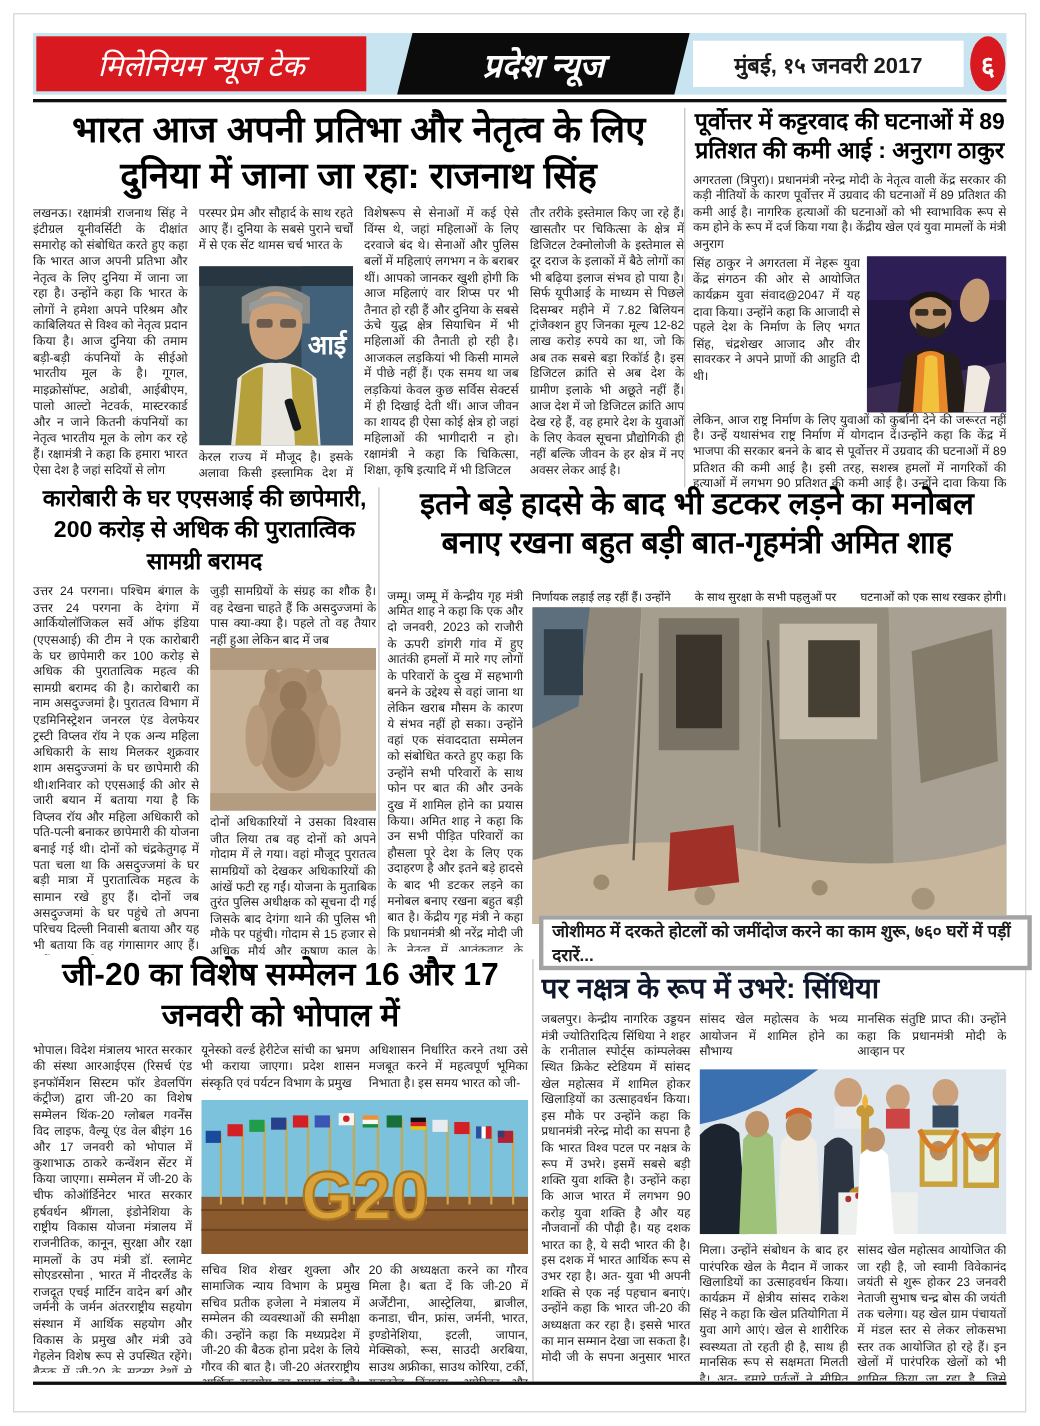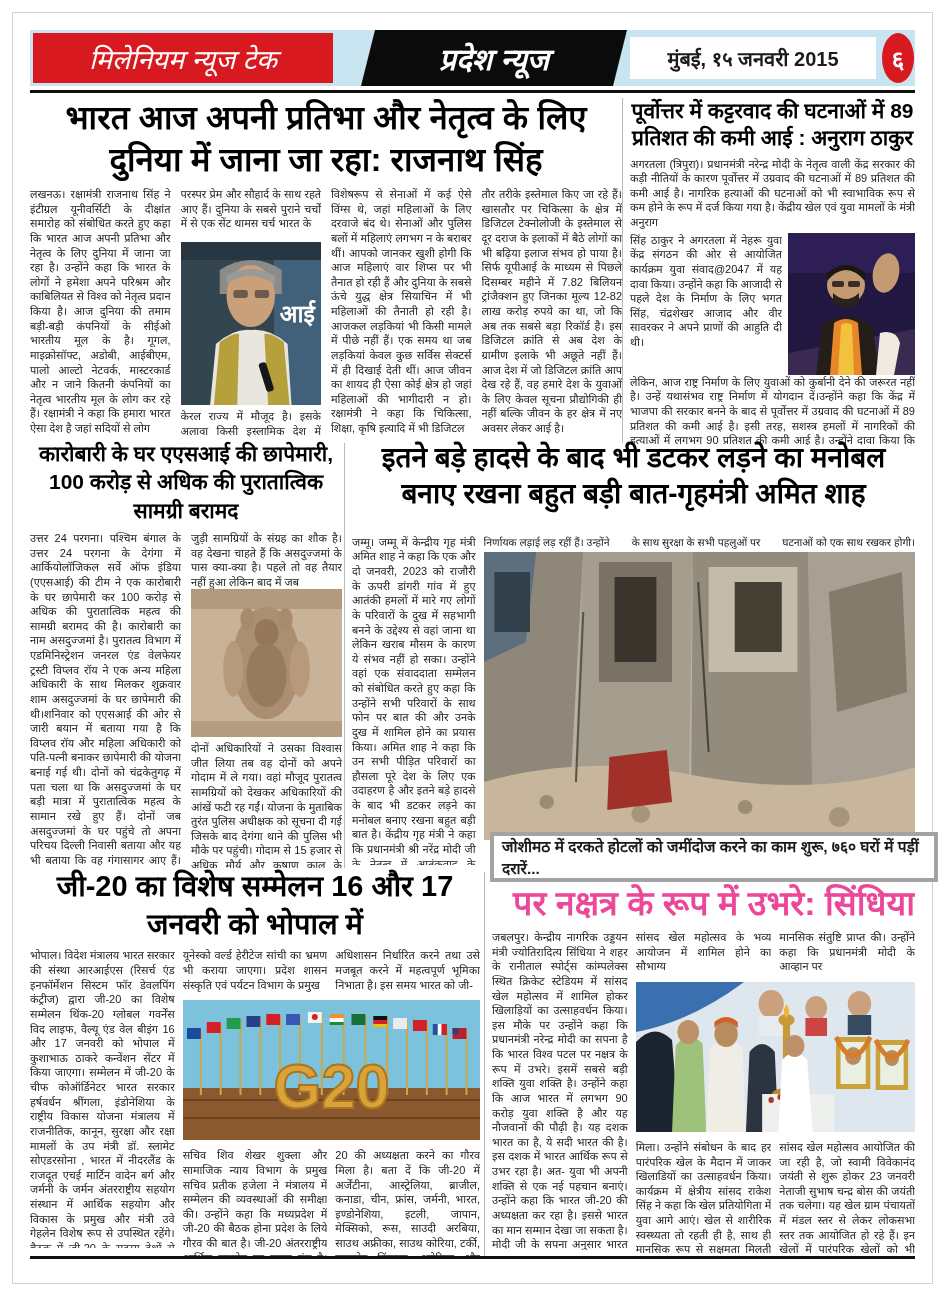--- a/index.html
+++ b/index.html
@@ -57,21 +57,21 @@
   .g20-grid .c1{grid-row:1/4;grid-column:1;overflow:hidden;height:300px;}
   .g20-grid .c2t{grid-row:1;grid-column:2;}
   .g20-grid .c3t{grid-row:1;grid-column:3;}
   .g20-grid .ph{grid-row:2;grid-column:2/4;}
   .g20-grid .c2b{grid-row:3;grid-column:2;overflow:hidden;}
   .g20-grid .c3b{grid-row:3;grid-column:3;overflow:hidden;}
 
   
   .scindia{position:absolute;left:492px;top:845px;width:423px;height:410px;overflow:hidden;}
   .scindia-h1{position:relative;z-index:1;font-weight:bold;color:#000;text-align:center;font-size:26px;height:34px;overflow:hidden;}
-  .scindia-h2{font-weight:bold;color:#ec4899;text-align:right;font-size:34px;margin-bottom:5px;}
+  .scindia-h2{font-weight:bold;color:#0f172a;text-align:left;font-size:26px;margin-bottom:5px;}
   .sc-grid{display:grid;grid-template-columns:1fr 1fr 1fr;gap:8px;}
   .sc-grid .c1{grid-row:1/4;grid-column:1;overflow:hidden;height:320px;}
   .sc-grid .c2t{grid-row:1;grid-column:2;}
   .sc-grid .c3t{grid-row:1;grid-column:3;}
   .sc-grid .ph{grid-row:2;grid-column:2/4;}
   .sc-grid .c2b{grid-row:3;grid-column:2;overflow:hidden;}
   .sc-grid .c3b{grid-row:3;grid-column:3;overflow:hidden;}
 </style>
 </head>
 <body>
@@ -79,21 +79,21 @@
 <div class="page">
   <div class="page-frame"></div>
 
   <div class="header-strip"></div>
   <div class="masthead-box">
     <span>मिलेनियम न्यूज टेक</span>
   </div>
   <div class="section-box">
     <div class="section-inner">प्रदेश न्यूज</div>
   </div>
-  <div class="date-box">मुंबई, १५ जनवरी 2015</div>
+  <div class="date-box">मुंबई, १५ जनवरी 2017</div>
   <div class="page-circle">६</div>
   <div class="header-rule"></div>
 
   <div class="headline rajnath-headline">भारत आज अपनी प्रतिभा और नेतृत्व के लिए दुनिया में जाना जा रहा: राजनाथ सिंह</div>
   <div class="rajnath-cols">
     <div class="col bodytext">लखनऊ। रक्षामंत्री राजनाथ सिंह ने  इंटीग्रल यूनीवर्सिटी के दीक्षांत समारोह को संबोधित करते हुए कहा कि भारत आज अपनी प्रतिभा और नेतृत्व के लिए दुनिया में जाना जा रहा है। उन्होंने कहा कि भारत के लोगों ने हमेशा अपने परिश्रम और काबिलियत से विश्व को नेतृत्व प्रदान किया है। आज दुनिया की तमाम बड़ी-बड़ी कंपनियों के सीईओ भारतीय मूल के है। गूगल, माइक्रोसॉफ्ट, अडोबी, आईबीएम, पालो आल्टो नेटवर्क, मास्टरकार्ड और न जाने कितनी कंपनियों का नेतृत्व भारतीय मूल के लोग कर रहे हैं। रक्षामंत्री ने कहा कि हमारा भारत ऐसा देश है जहां सदियों से लोग</div>
     <div class="col">
       <div class="bodytext" style="height:55px;">परस्पर प्रेम और सौहार्द के साथ रहते आए हैं। दुनिया के सबसे पुराने चर्चों में से एक सेंट थामस चर्च भारत के</div>
       <svg class="photo" width="100%" height="163" viewBox="0 0 145 163" preserveAspectRatio="none">
         <rect width="145" height="163" fill="#33464f"></rect>
@@ -135,21 +135,21 @@
         <path d="M28 142 L34 92 Q58 76 84 92 L92 142 Z" fill="#241d18"></path>
         <path d="M42 142 L46 90 Q58 82 70 90 L74 142 Z" fill="#e8872a"></path>
         <path d="M50 142 L53 92 Q58 88 64 92 L66 142 Z" fill="#f2c23c"></path>
         <path d="M92 100 Q108 96 112 110 L106 142 L88 142 Z" fill="#efe9df"></path>
       </svg>
     </div>
     <div class="bodytext">लेकिन, आज राष्ट्र निर्माण के लिए युवाओं को कुर्बानी देने की जरूरत नहीं है। उन्हें यथासंभव राष्ट्र निर्माण में योगदान दें।उन्होंने कहा कि केंद्र में भाजपा की सरकार बनने के बाद से पूर्वोत्तर में उग्रवाद की घटनाओं में 89 प्रतिशत की कमी आई है। इसी तरह, सशस्त्र हमलों में नागरिकों की हत्याओं में लगभग 90 प्रतिशत की कमी आई है। उन्होंने दावा किया कि व्यापक हित में सशस्त्र बल विशेष अधिकार अधिनियम (अफ्सपा) को वापस ले लिया गया और केंद्र सरकार द्वारा सामान्य स्थिति वापस लाई गई है। उन्होंने कहा कि त्रिपुरा में भी शांति और सद्भाव बहाल करने के लिए चरमपंथी समूहों के साथ शांति समझौते पर हस्ताक्षर किए गए हैं।</div>
   </div>
 
   <div class="asi">
-    <div class="headline">कारोबारी के घर एएसआई की छापेमारी, 100 करोड़ से अधिक की पुरातात्विक सामग्री बरामद</div>
+    <div class="headline">कारोबारी के घर एएसआई की छापेमारी, 200 करोड़ से अधिक की पुरातात्विक सामग्री बरामद</div>
     <div class="asi-cols">
       <div class="col bodytext">उत्तर 24 परगना। पश्चिम बंगाल के उत्तर 24 परगना के देगंगा में आर्कियोलॉजिकल सर्वे ऑफ इंडिया (एएसआई) की टीम ने एक कारोबारी के घर छापेमारी कर 100 करोड़ से अधिक की पुरातात्विक महत्व की सामग्री बरामद की है। कारोबारी का नाम असदुज्जमां है। पुरातत्व विभाग में एडमिनिस्ट्रेशन जनरल एंड वेलफेयर ट्रस्टी विप्लव रॉय ने एक अन्य महिला अधिकारी के साथ मिलकर शुक्रवार शाम असदुज्जमां के घर छापेमारी की थी।शनिवार को एएसआई की ओर से जारी बयान में बताया गया है कि विप्लव रॉय और महिला अधिकारी को पति-पत्नी बनाकर छापेमारी की योजना बनाई गई थी। दोनों को चंद्रकेतुगढ़ में पता चला था कि असदुज्जमां के घर बड़ी मात्रा में पुरातात्विक महत्व के सामान रखे हुए हैं। दोनों जब असदुज्जमां के घर पहुंचे तो अपना परिचय दिल्ली निवासी बताया और यह भी बताया कि वह गंगासागर आए हैं। उन्हें पुरातत्व से</div>
       <div class="col">
         <div class="bodytext" style="height:58px;">जुड़ी सामग्रियों के संग्रह का शौक है। वह देखना चाहते हैं कि असदुज्जमां के पास क्या-क्या है। पहले तो वह तैयार नहीं हुआ लेकिन बाद में जब</div>
         <svg class="photo" width="100%" height="148" viewBox="0 0 150 148" preserveAspectRatio="none">
           <rect width="150" height="148" fill="#c8b298"></rect>
           <rect x="0" y="0" width="150" height="20" fill="#b29a7e"></rect>
           <ellipse cx="75" cy="74" rx="34" ry="56" fill="#ab8f70"></ellipse>
           <ellipse cx="75" cy="44" rx="12" ry="14" fill="#95785a"></ellipse>
           <ellipse cx="75" cy="86" rx="20" ry="32" fill="#977b5d"></ellipse>

